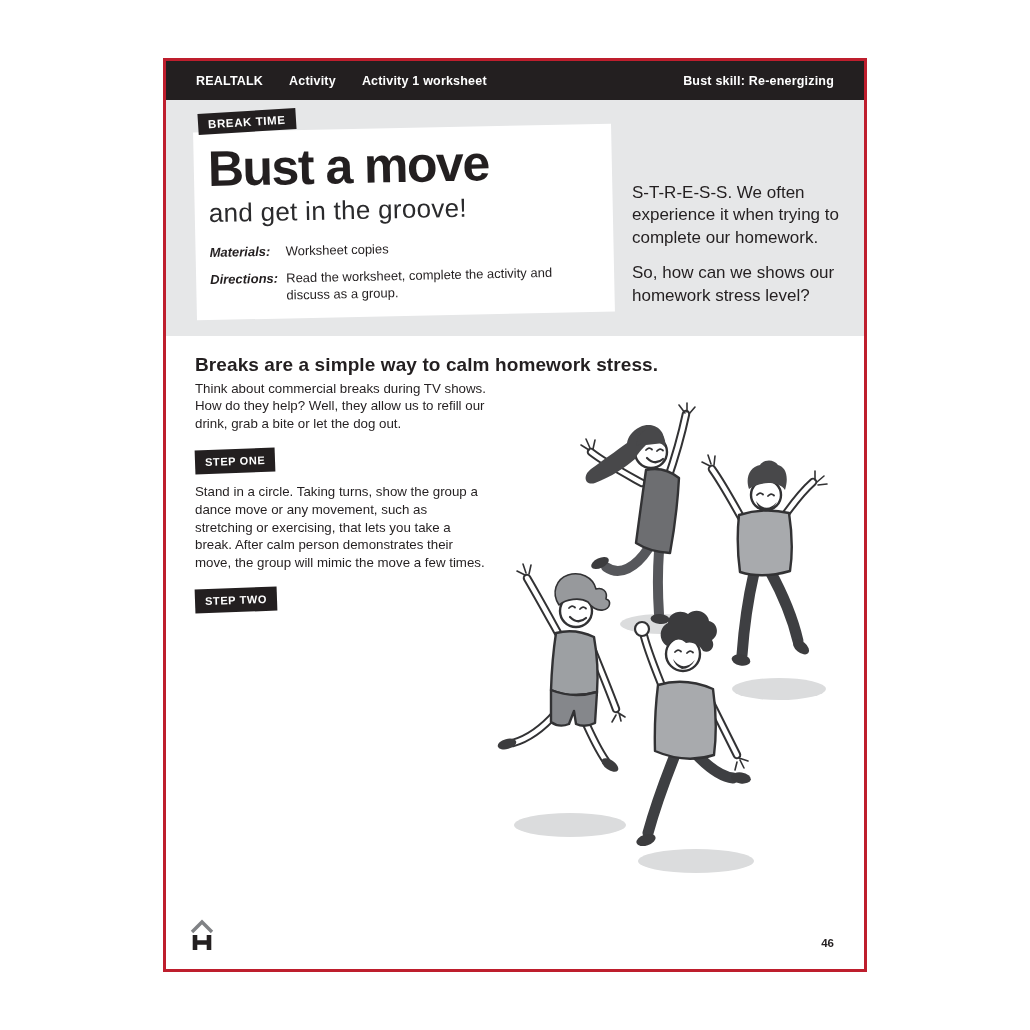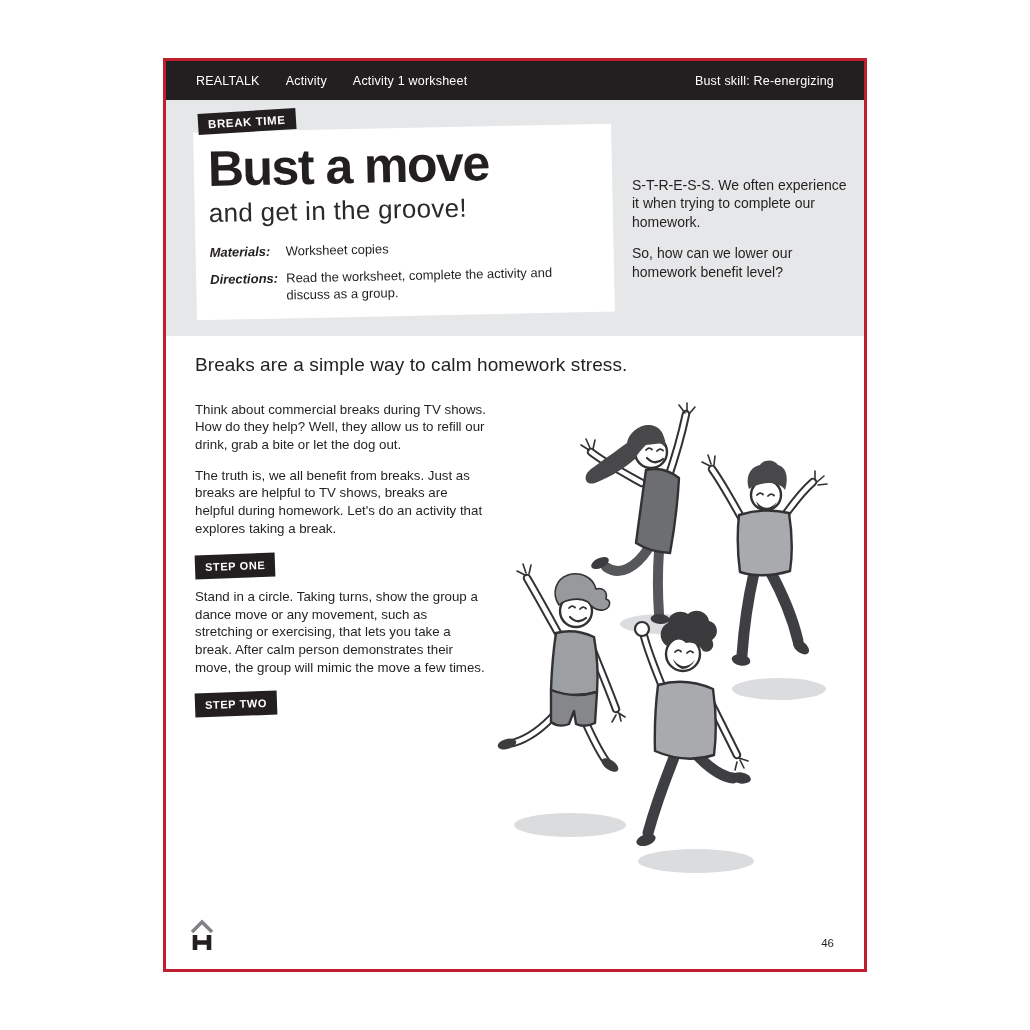--- a/index.html
+++ b/index.html
@@ -6,55 +6,55 @@
   html,body { width:1030px; height:1030px; background:#ffffff;
     font-family:"Liberation Sans", sans-serif; color:#231f20; }
   .canvas { position:absolute; inset:0; width:1030px; height:1030px; background:#fff; }
 
   .sheet { position:absolute; left:163px; top:58px; width:704px; height:914px;
     background:#fff; border:3px solid #be1e2d; overflow:hidden; }
 
   
   .topbar { height:39px; background:#231f20; color:#fff; display:flex;
     align-items:center; justify-content:space-between; padding:0 30px;
-    font-size:12.5px; font-weight:normal; letter-spacing:.2px; }
+    font-size:12.5px; font-weight:bold; letter-spacing:.2px; }
   .topbar-left { display:flex; gap:26px; }
 
   
   .hero { position:relative; height:236px; background:#e6e7e8; }
   .whitebox { position:absolute; left:29px; top:28px; width:418px; height:188px;
     background:#fff; transform:rotate(-1.2deg); padding:12px 0 0 14px; }
   .title { font-size:50px; font-weight:bold; letter-spacing:-1.5px; line-height:1.0; color:#231f20; }
   .subtitle { font-size:26px; font-weight:normal; letter-spacing:.3px; margin-top:4px; color:#2a2a2c; }
   .meta { display:grid; grid-template-columns:76px auto; row-gap:9px; margin-top:15px;
     font-size:13px; line-height:1.35; width:340px; }
   .meta-label { font-weight:bold; font-style:italic; }
   .meta-value { width:300px; }
 
   .badge { display:inline-block; background:#231f20; color:#fff; font-weight:bold;
     padding:5px 10px 4px; font-size:11px; letter-spacing:.6px; }
   .hero-badge { position:absolute; left:32px; top:11px; transform:rotate(-3.5deg);
     font-size:11.5px; z-index:2; }
 
-  .aside { position:absolute; left:466px; top:76px; width:222px;
-    font-size:14px; line-height:1.32; }
+  .aside { position:absolute; left:466px; top:82px; width:222px;
+    font-size:17px; line-height:1.32; }
   .aside p + p { margin-top:13px; }
 
   
   .content { position:relative; padding:18px 0 0 29px; }
-  .intro-heading { font-size:19px; font-weight:normal; line-height:1.2; letter-spacing:.1px; }
-  .col { width:292px; margin-top:24px; font-size:13.3px; line-height:1.33; }
+  .intro-heading { font-size:19px; font-weight:bold; line-height:1.2; letter-spacing:.1px; }
+  .col { width:292px; margin-top:3px; font-size:13.3px; line-height:1.33; }
   .col p { margin-bottom:13px; }
   .step-badge { margin:3px 0 11px; transform:rotate(-2deg); }
 
   .illu { position:absolute; left:330px; top:332px; }
 
   
   .logo { position:absolute; left:22px; bottom:13px; }
-  .pagenum { position:absolute; right:30px; bottom:20px; font-size:11.5px; font-weight:normal; }
+  .pagenum { position:absolute; right:30px; bottom:20px; font-size:11.5px; font-weight:bold; }
 </style>
 </head>
 <body>
 
 <div class="canvas">
   <div class="sheet">
 
     <header class="topbar">
       <div class="topbar-left">
         <span>REALTALK</span>
@@ -71,31 +71,30 @@
         <div class="subtitle">and get in the groove!</div>
         <div class="meta">
           <div class="meta-label">Materials:</div>
           <div class="meta-value">Worksheet copies</div>
           <div class="meta-label">Directions:</div>
           <div class="meta-value">Read the worksheet, complete the activity and discuss as a group.</div>
         </div>
       </div>
       <aside class="aside">
         <p>S-T-R-E-S-S. We often experience it when trying to complete our homework.</p>
-        <p>So, how can we lower our homework benefit level?</p>
+        <p>So, how can we shows our homework stress level?</p>
       </aside>
     </section>
 
     <main class="content">
       <h2 class="intro-heading">
         <span>Breaks are a simple way to calm homework stress.</span><br>
       </h2>
       <div class="col">
         <p>Think about commercial breaks during TV shows. How do they help?  Well, they allow us to refill our drink, grab a bite or let the dog out.</p>
-        <p>The truth is, we all benefit from breaks. Just as breaks are helpful to TV shows, breaks are helpful during homework. Let's do an activity that explores taking a break.</p>
         <div class="badge step-badge">STEP ONE</div>
         <p>Stand in a circle. Taking turns, show the group a dance move or any movement, such as stretching or exercising, that lets you take a break. After calm person demonstrates their move, the group will mimic the move a few times.</p>
         <div class="badge step-badge">STEP TWO</div>
       </div>
     </main>
 
     <svg class="illu" width="368" height="488" viewBox="0 0 368 488">
       <g>
         <ellipse cx="165" cy="231" rx="41" ry="10" fill="#dbdcdd"></ellipse>
         <ellipse cx="283" cy="296" rx="47" ry="11" fill="#dbdcdd"></ellipse>

